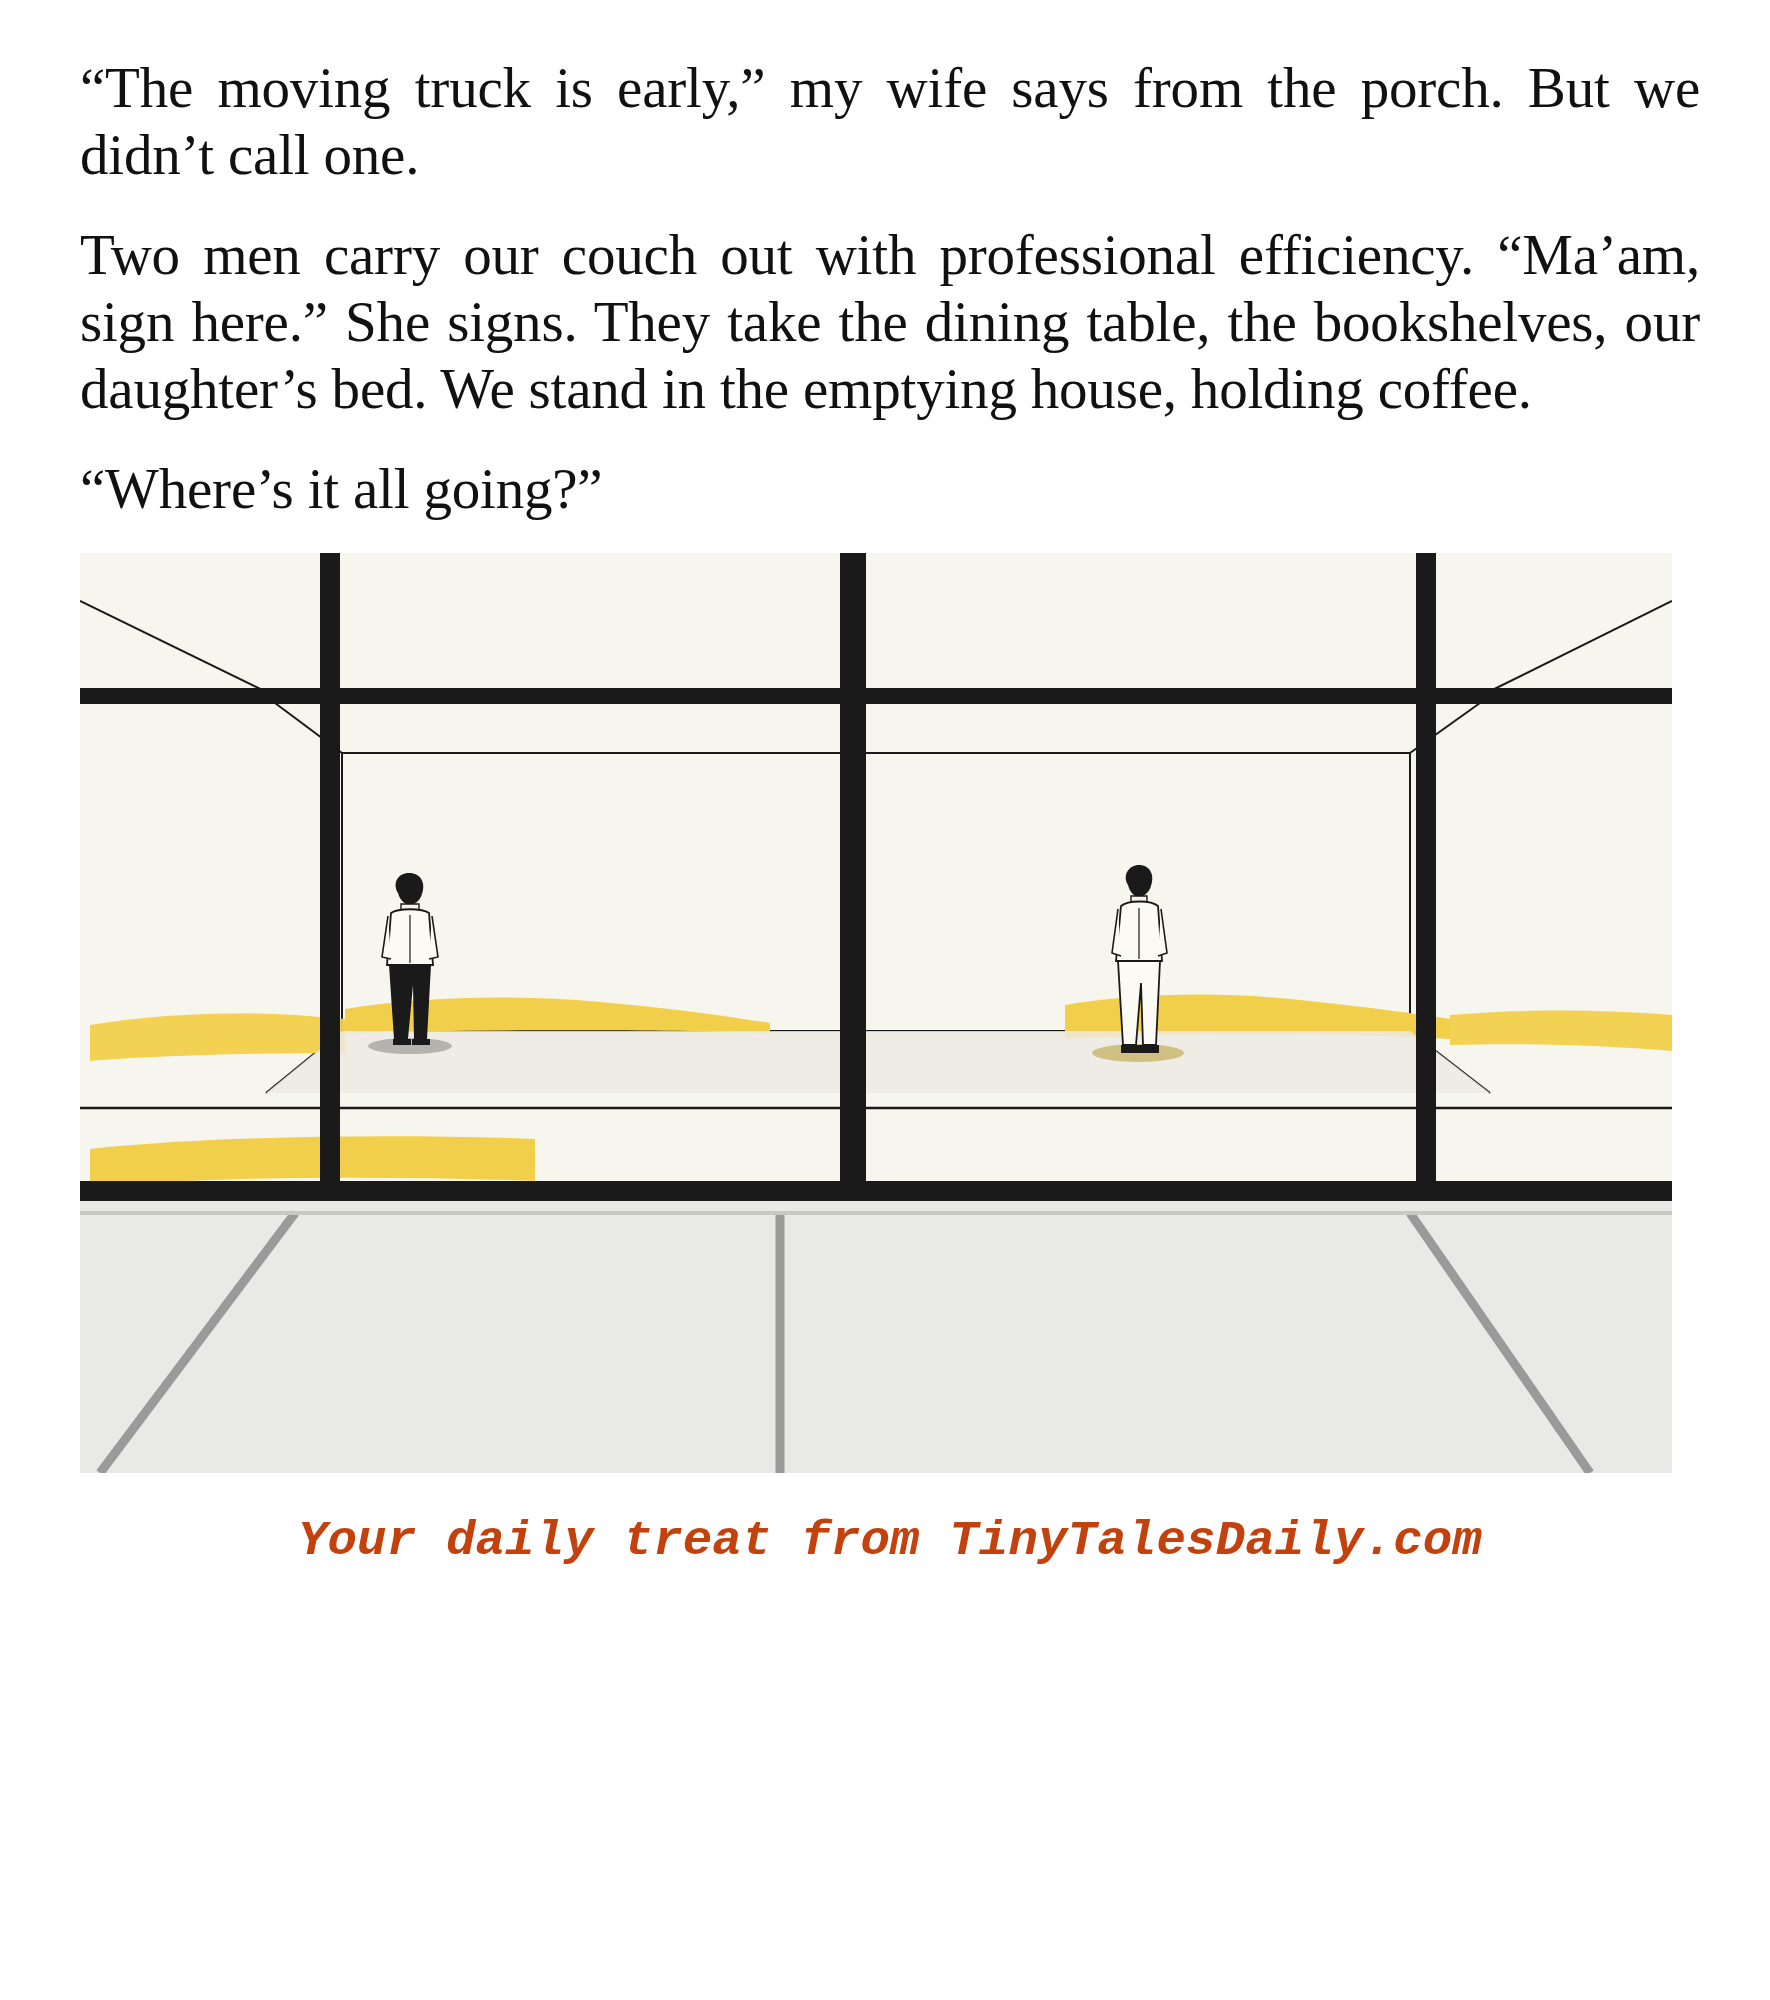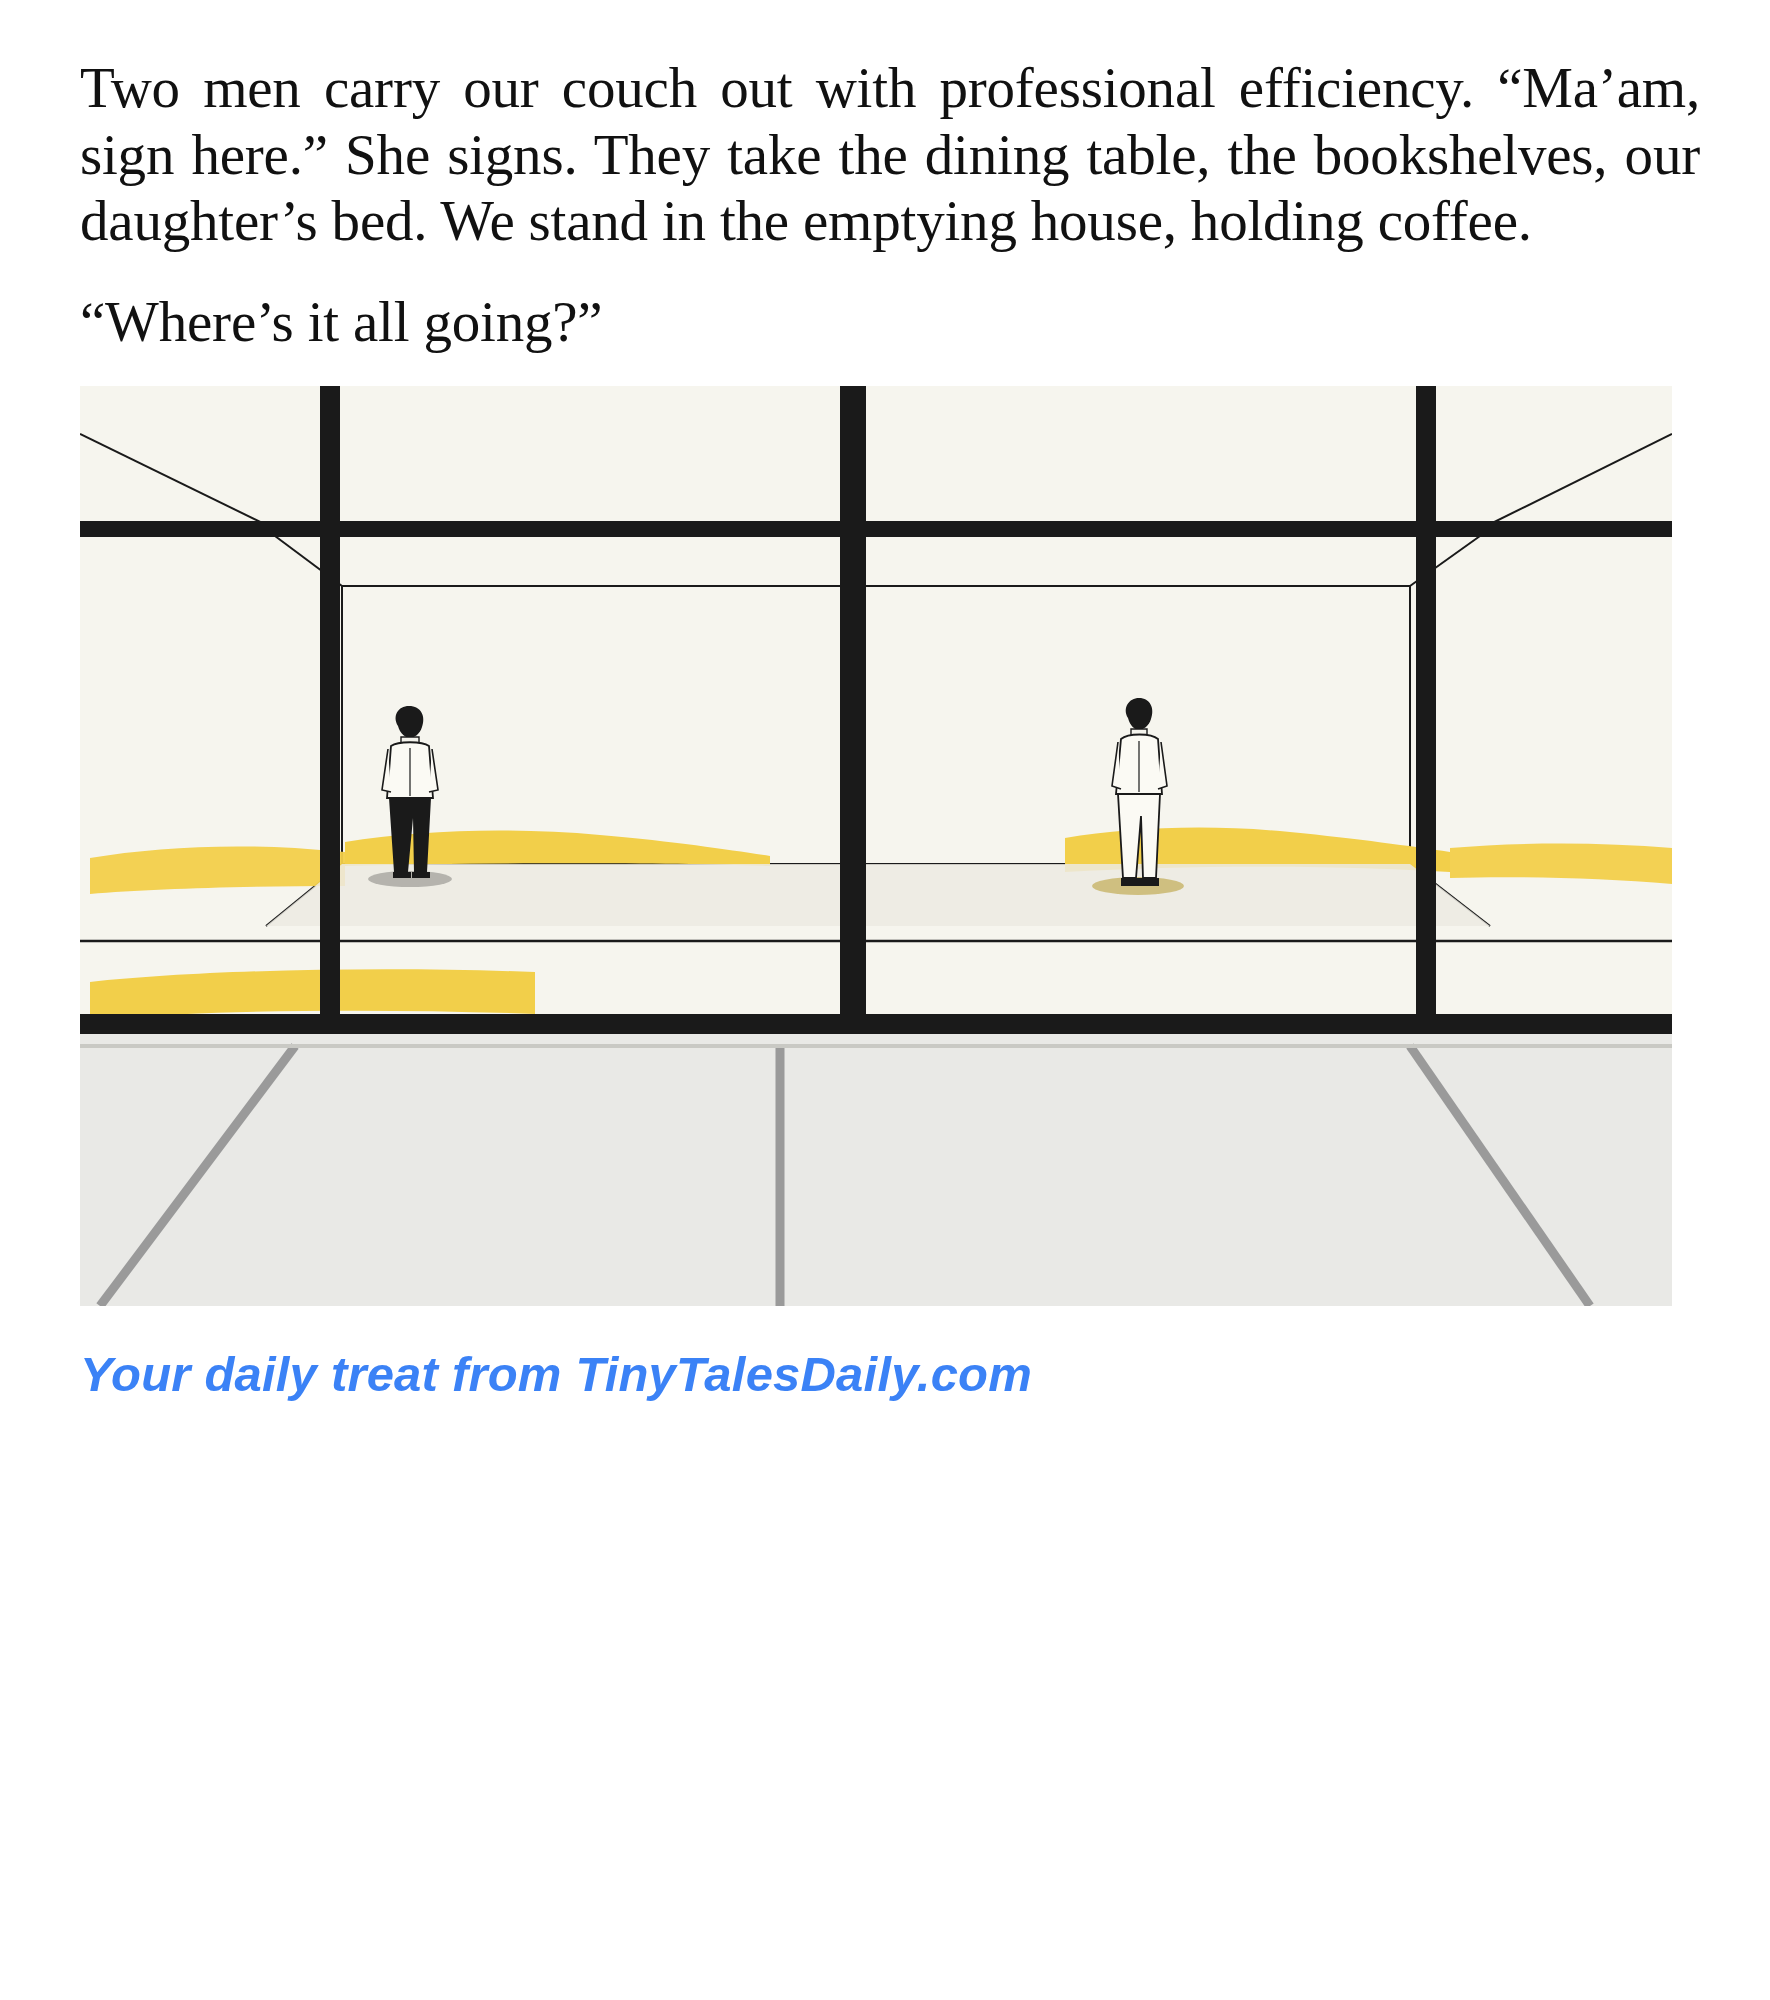--- a/index.html
+++ b/index.html
@@ -41,34 +41,36 @@
     height: 920px;
     position: relative;
     overflow: hidden;
     background: #f6f5ee;
   }
   .illustration-wrap svg {
     display: block;
   }
   .footer {
     margin-top: 40px;
-    font-family: Liberation Sans, sans-serif;
+    text-align: center;
+    font-family: Liberation Mono, monospace;
     font-style: italic;
     font-weight: bold;
     font-size: 49px;
     letter-spacing: 0.2px;
-    color: #3b82f6;
+    color: #c2410c;
   }
 </style>
 </head>
 <body>
 
 <div class="page">
 
   <div class="story">
+    <p>“The moving truck is early,” my wife says from the porch. But we didn’t call one.</p>
     <p>Two men carry our couch out with professional efficiency. “Ma’am, sign here.” She signs. They take the dining table, the bookshelves, our daughter’s bed. We stand in the emptying house, holding coffee.</p>
     <p>“Where’s it all going?”</p>
   </div>
 
   <div class="illustration-wrap">
     <svg width="1592" height="920" viewBox="0 0 1592 920" xmlns="http://www.w3.org/2000/svg">
       <defs>
         <clipPath id="frameclip">
             <rect x="0" y="0" width="1592" height="920"></rect>
           </clipPath>

